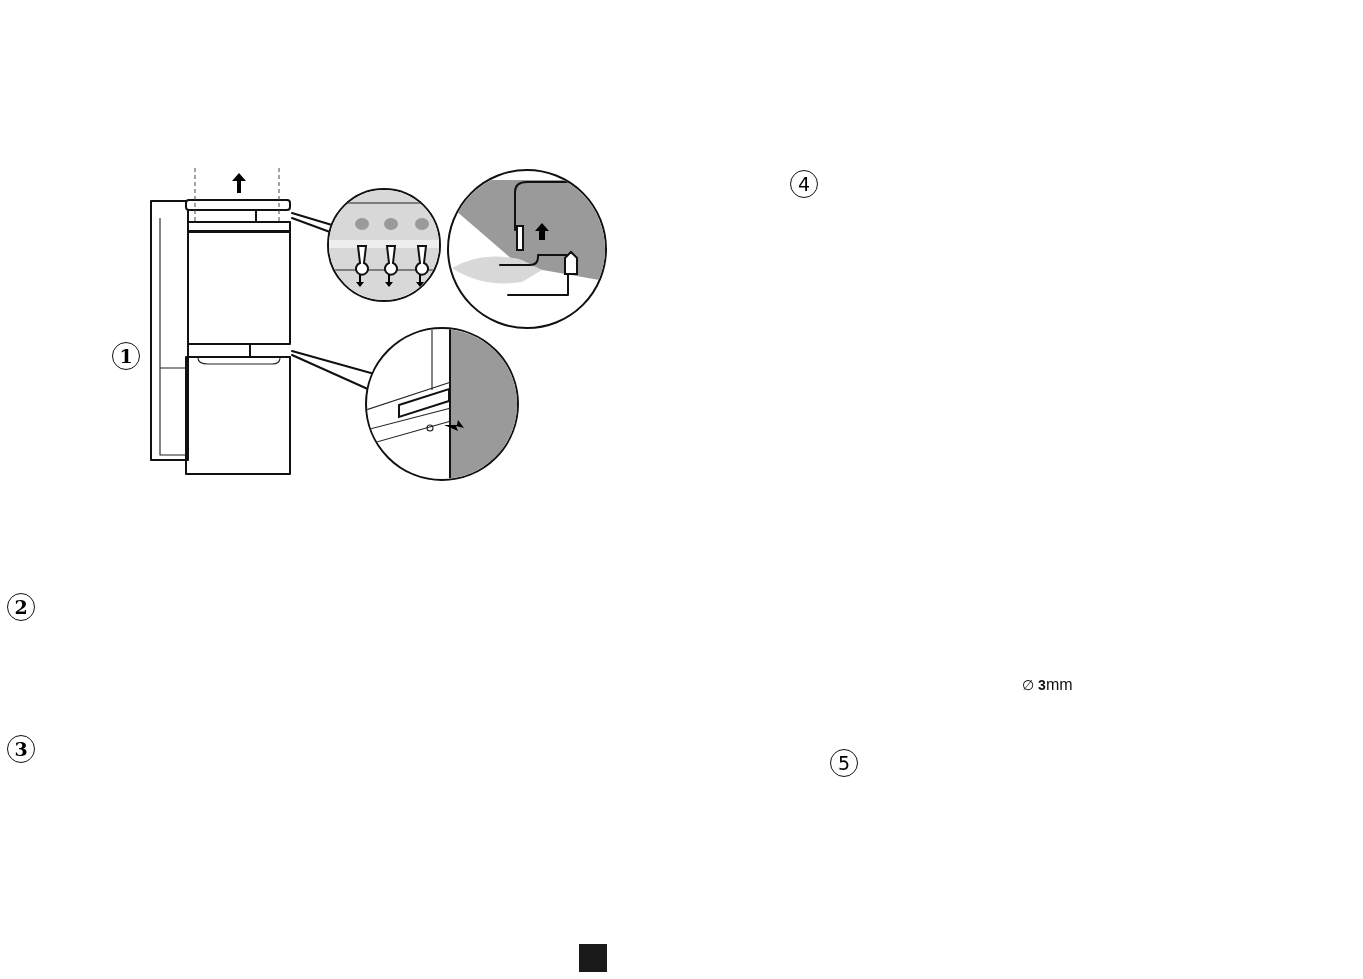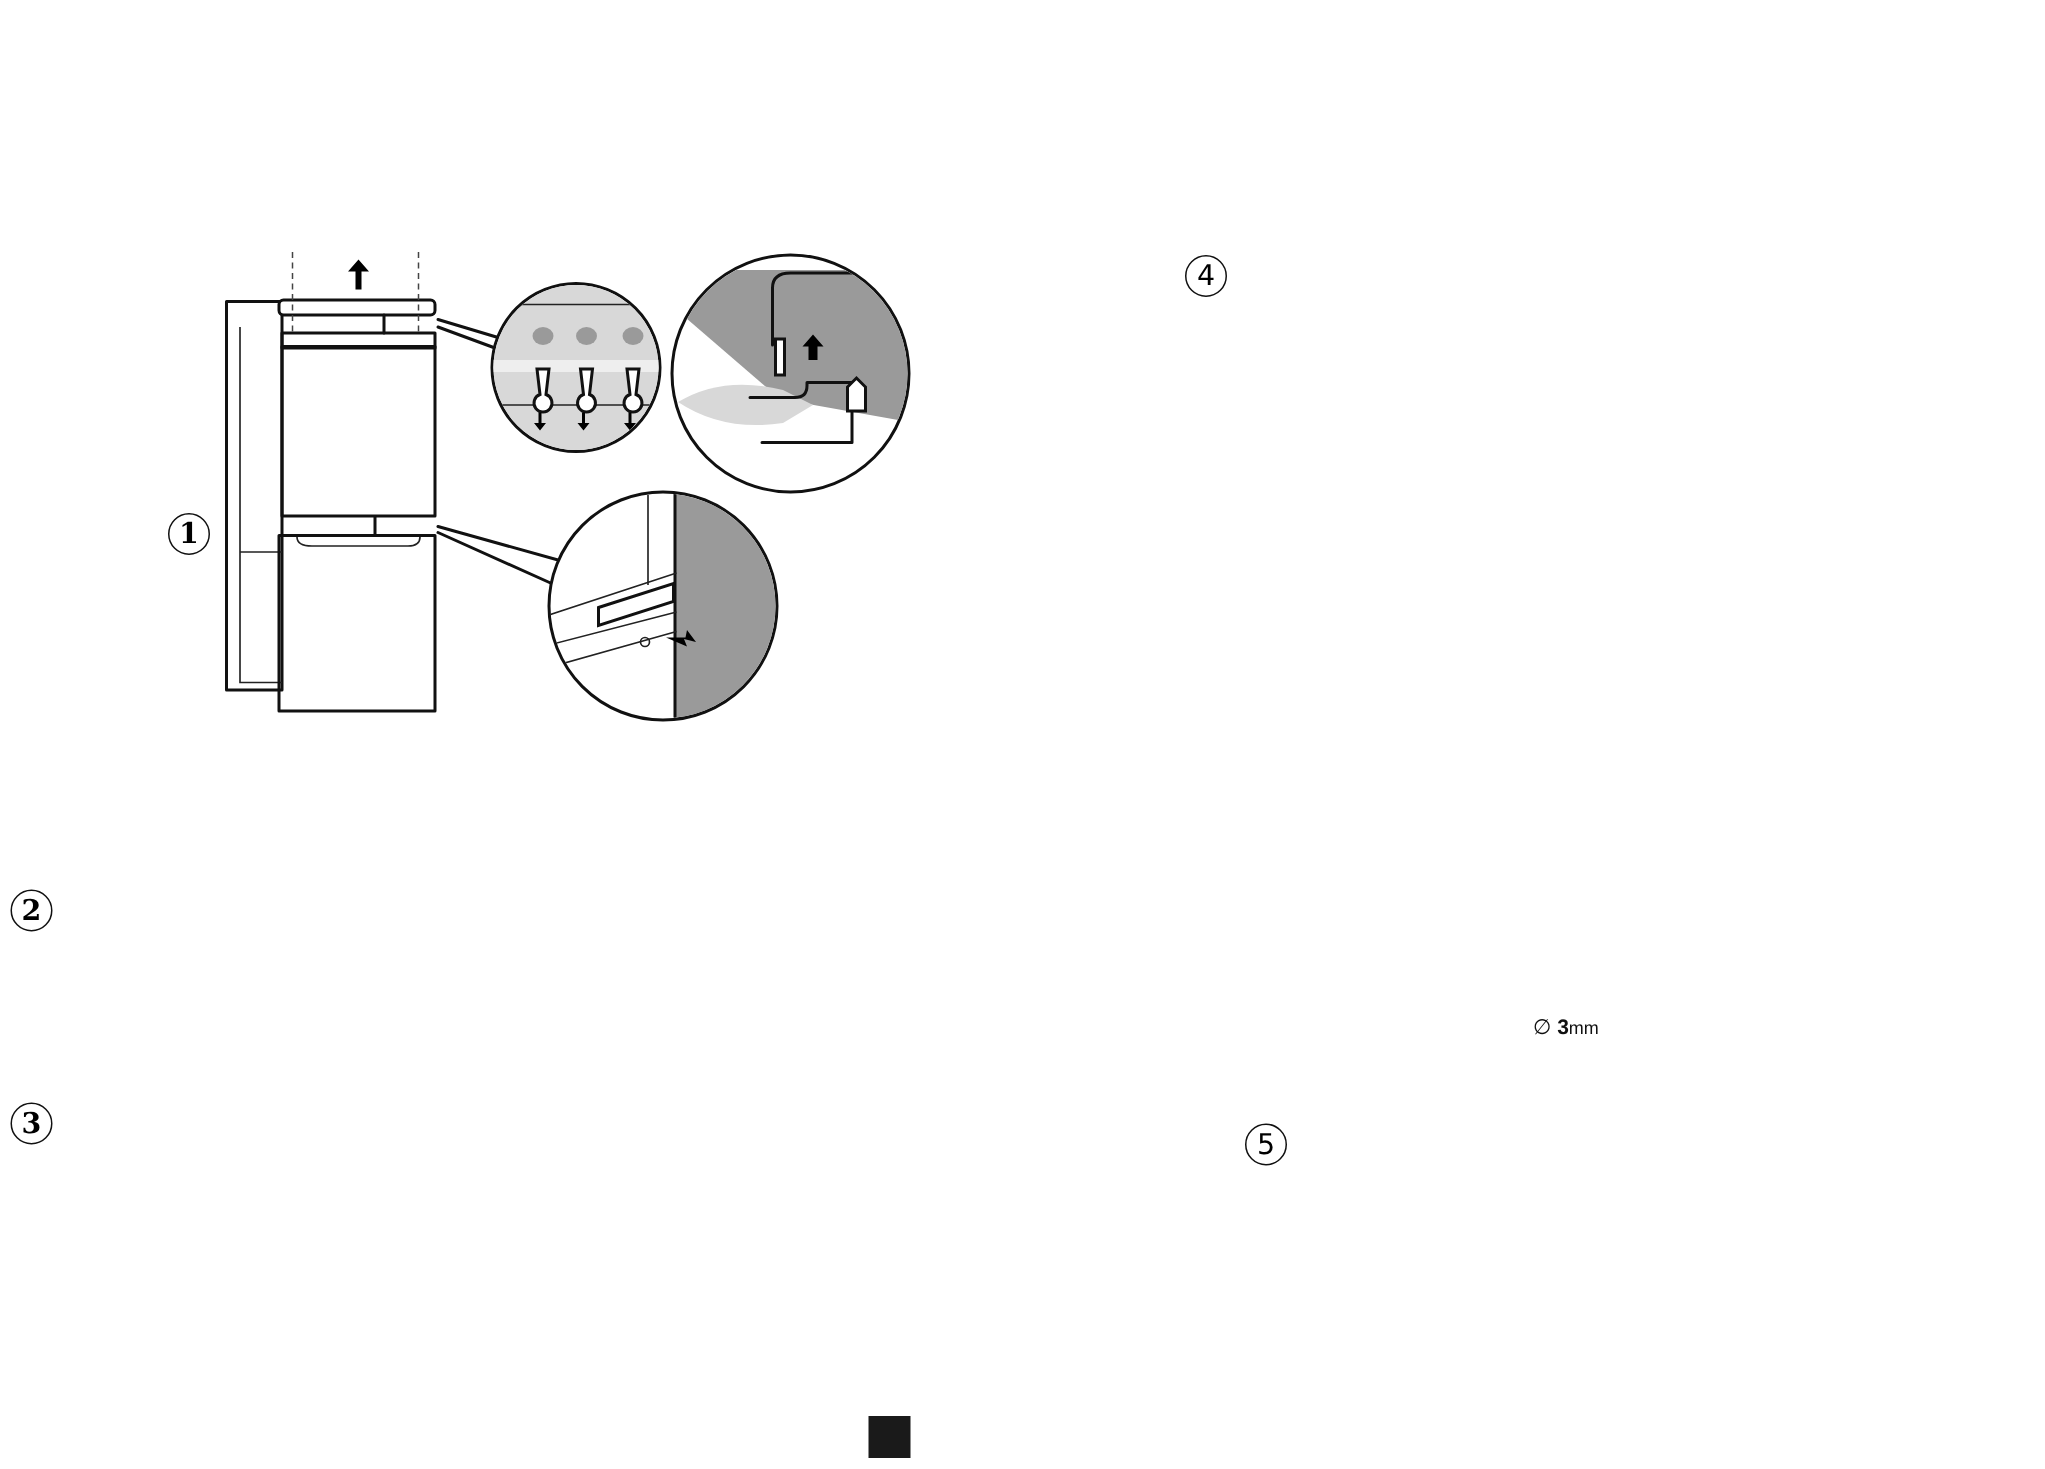--- a/index.html
+++ b/index.html
@@ -12,21 +12,21 @@
   .gdash{fill:none;stroke:#999;stroke-width:1.6;stroke-dasharray:10 6;}
   .white{fill:#fff;stroke:#111;stroke-width:2;}
   .grey{fill:#9a9a9a;stroke:none;}
   .lgrey{fill:#d8d8d8;stroke:none;}
   .arrowfill{fill:#000;}
   .step-badge{position:absolute;width:28px;height:28px;border:1.6px solid #111;border-radius:50%;
     display:flex;align-items:center;justify-content:center;font-family:"DejaVu Serif",serif;font-weight:bold;
     font-size:19px;color:#000;background:#fff;box-sizing:border-box;}
   .step-4,.step-5{font-family:"DejaVu Sans",sans-serif;font-weight:normal;}
   .dim-label{position:absolute;font-family:"Liberation Sans",sans-serif;font-size:14px;color:#111;white-space:nowrap;}
-  .dim-label .mm{font-size:12px;margin-top:14px;}
+  .dim-label .mm{font-size:16px;margin-top:14px;}
   .page-marker{position:absolute;left:579px;top:944px;width:28px;height:28px;}
 </style>
 </head>
 <body>
 
 
 
 <svg class="art" viewBox="0 0 1363 979">
   <defs>
     <marker id="ah" viewBox="0 0 10 10" refX="8" refY="5" markerWidth="7" markerHeight="7" orient="auto">

